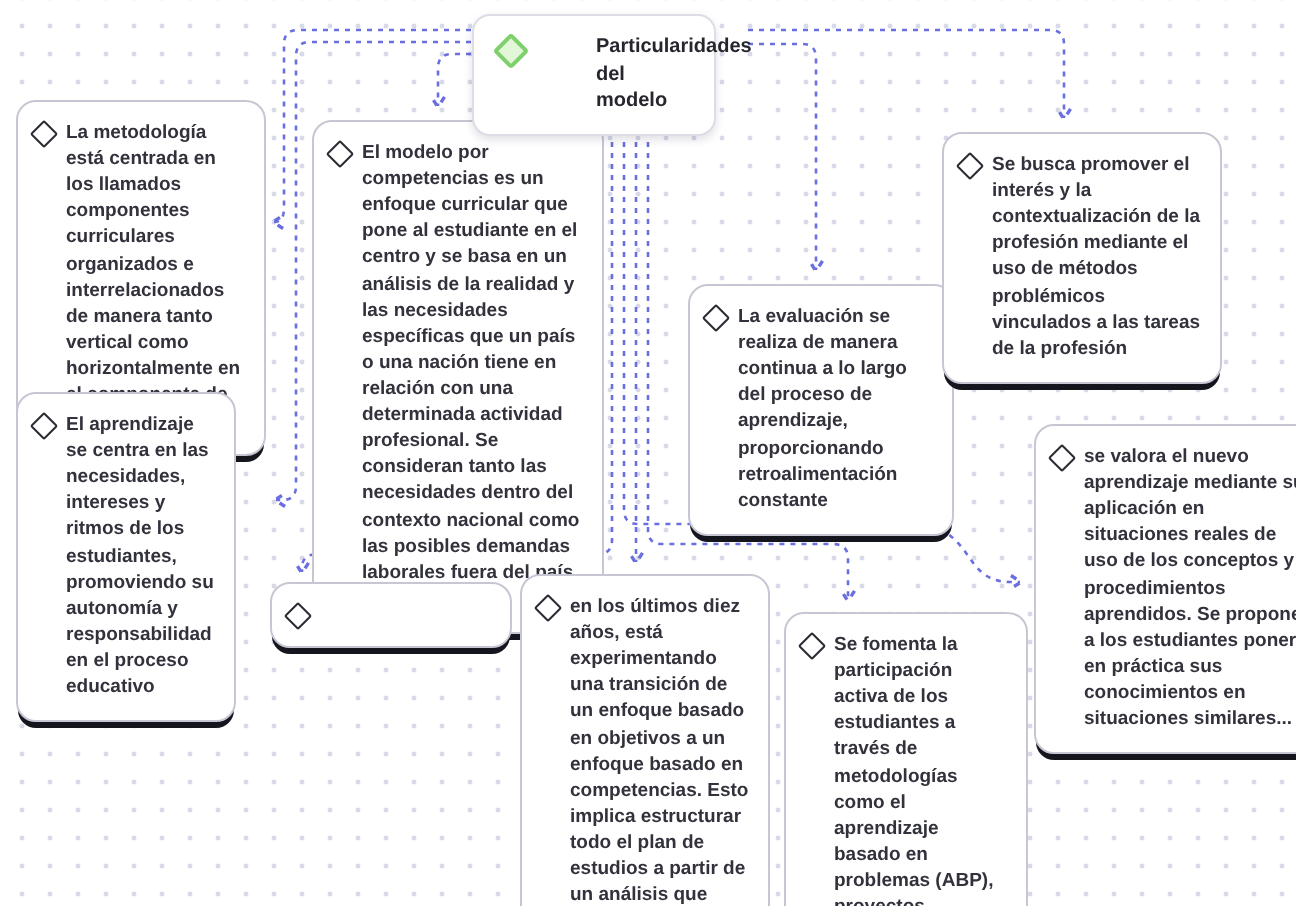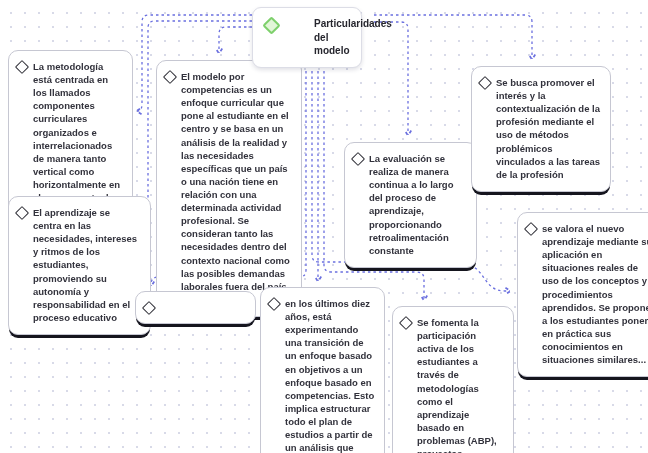--- a/index.html
+++ b/index.html
@@ -71,31 +71,31 @@
     <path d="M252,21 H155 Q148,21 148,28 V243 Q148,250 141,250 L138,250" marker-end="url(#arr)"></path>
     <path d="M252,27 H226 Q219,27 219,34 V53" marker-end="url(#arr)"></path>
     <path d="M374,15 H525 Q532,15 532,22 V59" marker-end="url(#arr)"></path>
     <path d="M374,22 H401 Q408,22 408,29 V135" marker-end="url(#arr)"></path>
     <path d="M306,49 V270 Q306,277 299,277 H159 Q151,277 151,284 V286" marker-end="url(#arr)"></path>
     <path d="M318,49 V281" marker-end="url(#arr)"></path>
     <path d="M324,49 V265 Q324,272 331,272 H416 Q424,272 424,279 V300" marker-end="url(#arr)"></path>
     <path d="M312,49 V255 Q312,262 319,262 H455 C488,262 480,291 505,291 L510,291" marker-end="url(#arr)"></path>
   </svg>
 
-  <div class="root" style="left:252px;top:7px;width:110px;gap:36px;">
+  <div class="root" style="left:236px;top:7px;width:122px;gap:36px;">
     <span class="gem"></span>
     <div class="root-text">Particularidades del modelo</div>
   </div>
 
   <div class="node" style="left:8px;top:27px;width:125px;margin-top:23px;">
     <span class="diamond"></span>
     <div class="node-text">La metodología está centrada en los llamados componentes curriculares organizados e interrelacionados de manera tanto vertical como horizontalmente en el componente de integrador</div>
   </div>
 
-  <div class="node" style="left:8px;top:196px;width:143px;">
+  <div class="node" style="left:8px;top:196px;width:110px;">
     <span class="diamond"></span>
     <div class="node-text">El aprendizaje se centra en las necesidades, intereses y ritmos de los estudiantes, promoviendo su autonomía y responsabilidad en el proceso educativo</div>
   </div>
 
   <div class="node" style="left:156px;top:60px;width:146px;">
     <span class="diamond"></span>
     <div class="node-text">El modelo por competencias es un enfoque curricular que pone al estudiante en el centro y se basa en un análisis de la realidad y las necesidades específicas que un país o una nación tiene en relación con una determinada actividad profesional. Se consideran tanto las necesidades dentro del contexto nacional como las posibles demandas laborales fuera del país o la región</div>
   </div>
 
   <div class="node" style="left:344px;top:142px;width:133px;">

